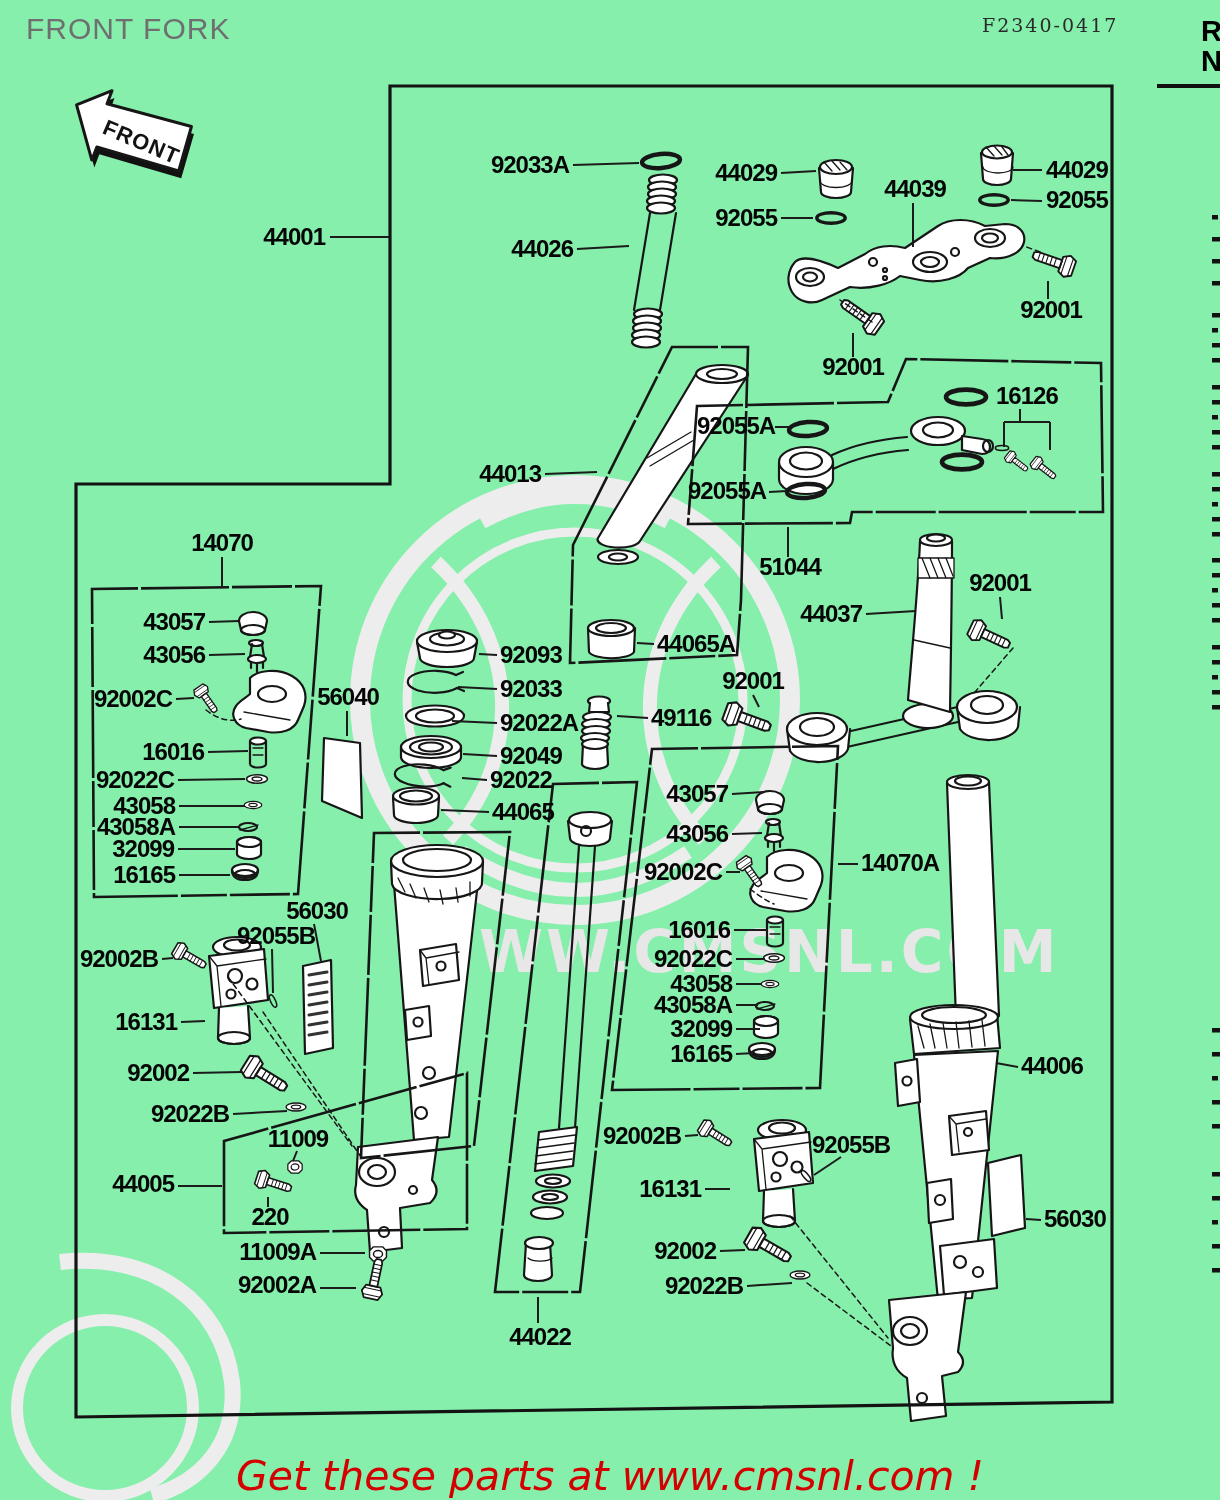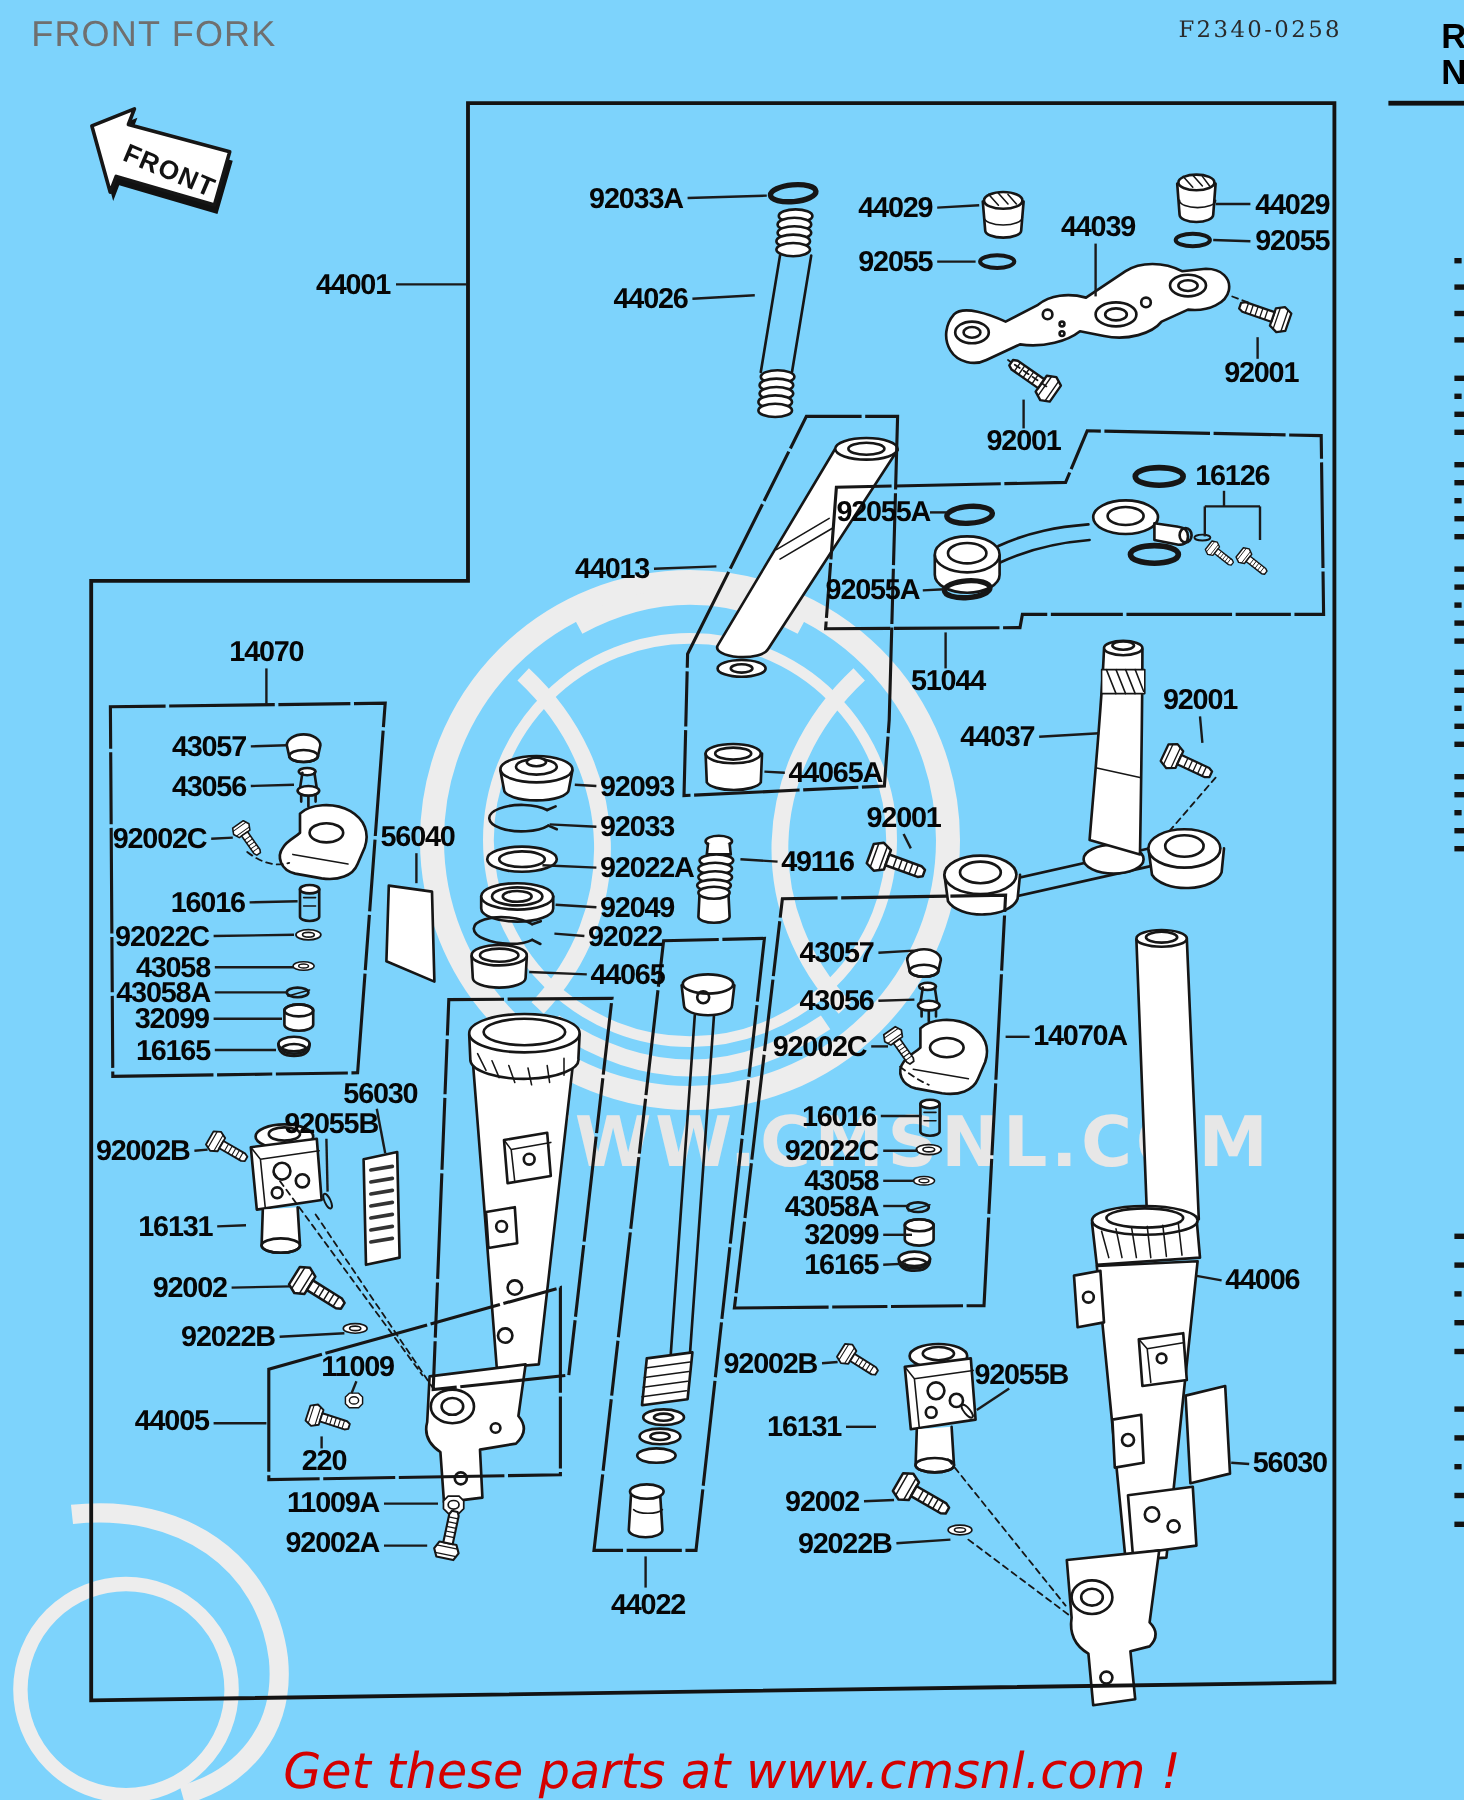--- a/index.html
+++ b/index.html
@@ -1,16 +1,16 @@
 <!DOCTYPE html>
 <html><head>
 <meta charset="utf-8">
 <style>
   html,body{margin:0;padding:0;background:#fff;}
-  #stage{position:relative;width:1220px;height:1500px;background:#7dd3fc;overflow:hidden;
+  #stage{position:relative;width:1220px;height:1500px;background:#86efac;overflow:hidden;
          font-family:"Liberation Sans",sans-serif;}
   #page-title{position:absolute;left:26px;top:12px;font-size:30px;color:#6f6f6f;
               letter-spacing:1px;white-space:nowrap;}
   #doc-code{position:absolute;left:982px;top:14px;font-family:"DejaVu Serif",serif;
             font-size:19px;color:#2a2a2a;letter-spacing:2px;}
   #edge-letters{position:absolute;left:1201px;top:16px;width:24px;font-weight:bold;
                 font-size:29px;line-height:30px;color:#000;}
   #edge-rule{position:absolute;left:1157px;top:84px;width:70px;height:4px;background:#111;}
   #footer-link{position:absolute;left:0;top:1452px;width:1220px;text-align:center;
                font-family:"DejaVu Sans",sans-serif;font-size:41px;color:#d40000;
@@ -27,21 +27,21 @@
   .wm{stroke:#ededed;fill:none;}
   .wm-text{font:bold 58px "DejaVu Sans",sans-serif;fill:#e7e7e7;letter-spacing:3px;stroke:none;}
   .arrow-txt{font:bold 22px "Liberation Sans",sans-serif;fill:#121212;stroke:none;letter-spacing:1px;}
   #edge-frags rect{fill:#121212;stroke:none;}
 </style>
 </head>
 <body>
 
 <div id="stage">
   <div id="page-title">FRONT FORK</div>
-  <div id="doc-code">F2340-0258</div>
+  <div id="doc-code">F2340-0417</div>
   <div id="edge-letters">
     <div>R</div>
     <div>N</div>
   </div>
   <div id="edge-rule"></div>
 
   <svg id="diagram-svg" width="1220" height="1500" viewBox="0 0 1220 1500">
     <defs>
       <symbol id="sym-bolt" overflow="visible">
         <path class="f" d="M-2,-9 L6,-13 L14,-9 L14,9 L6,13 L-2,9 Z"></path>

